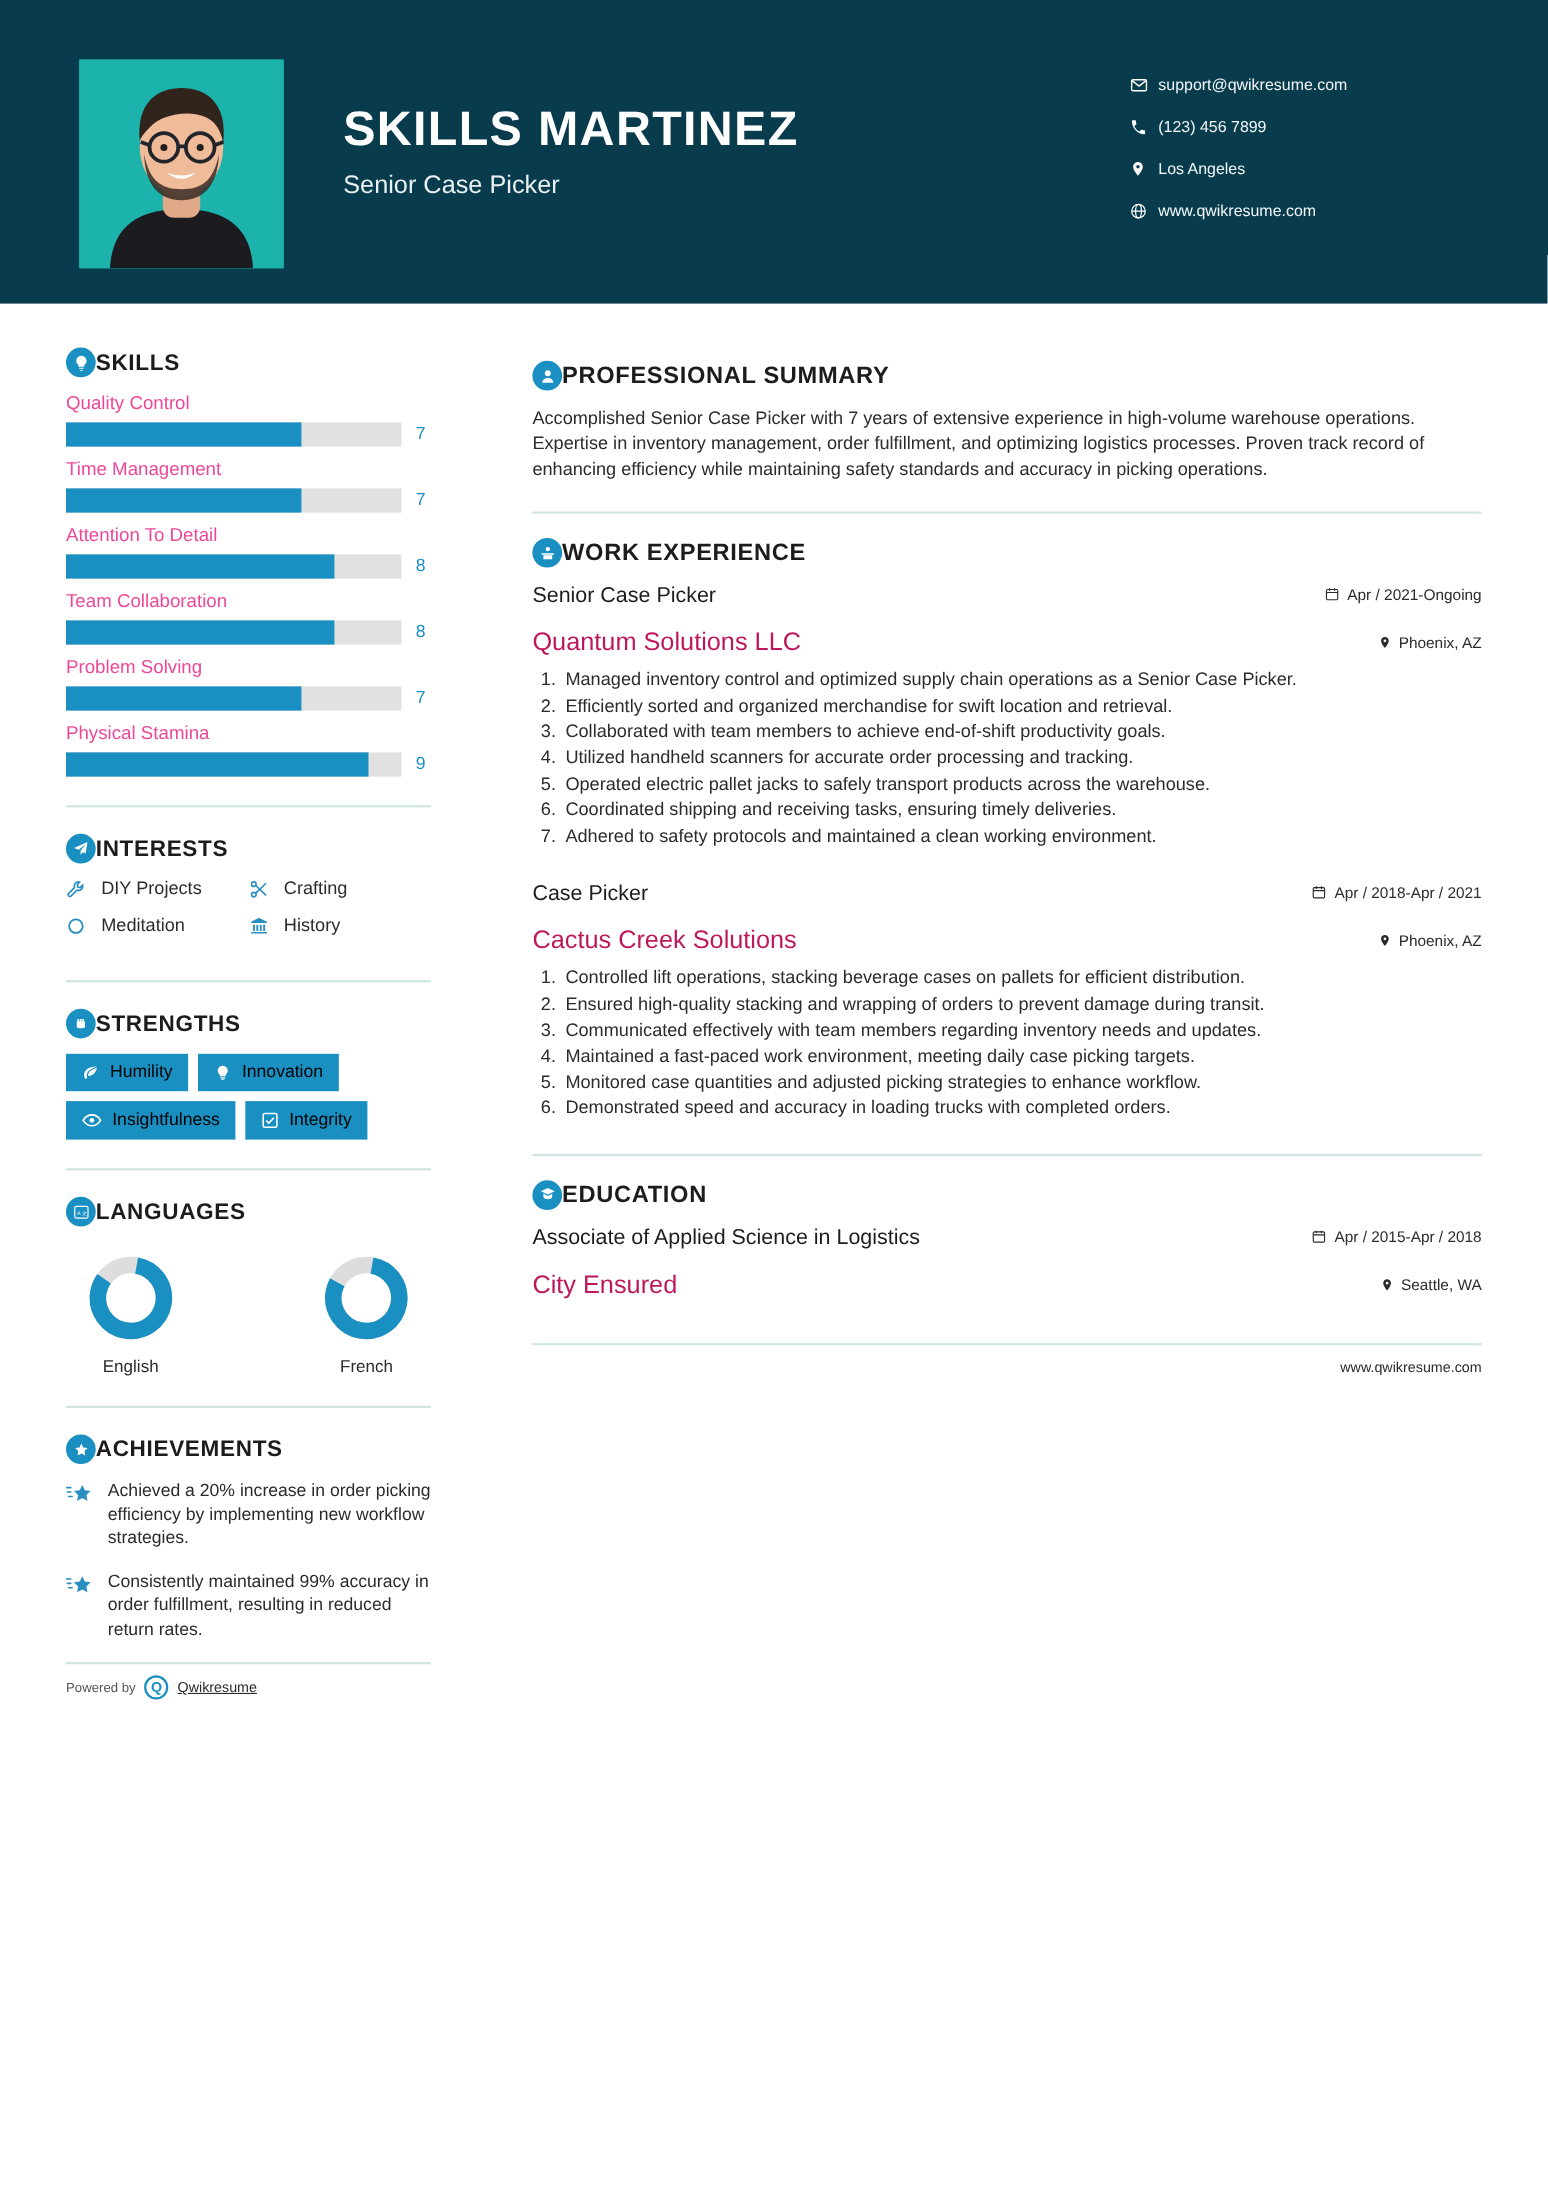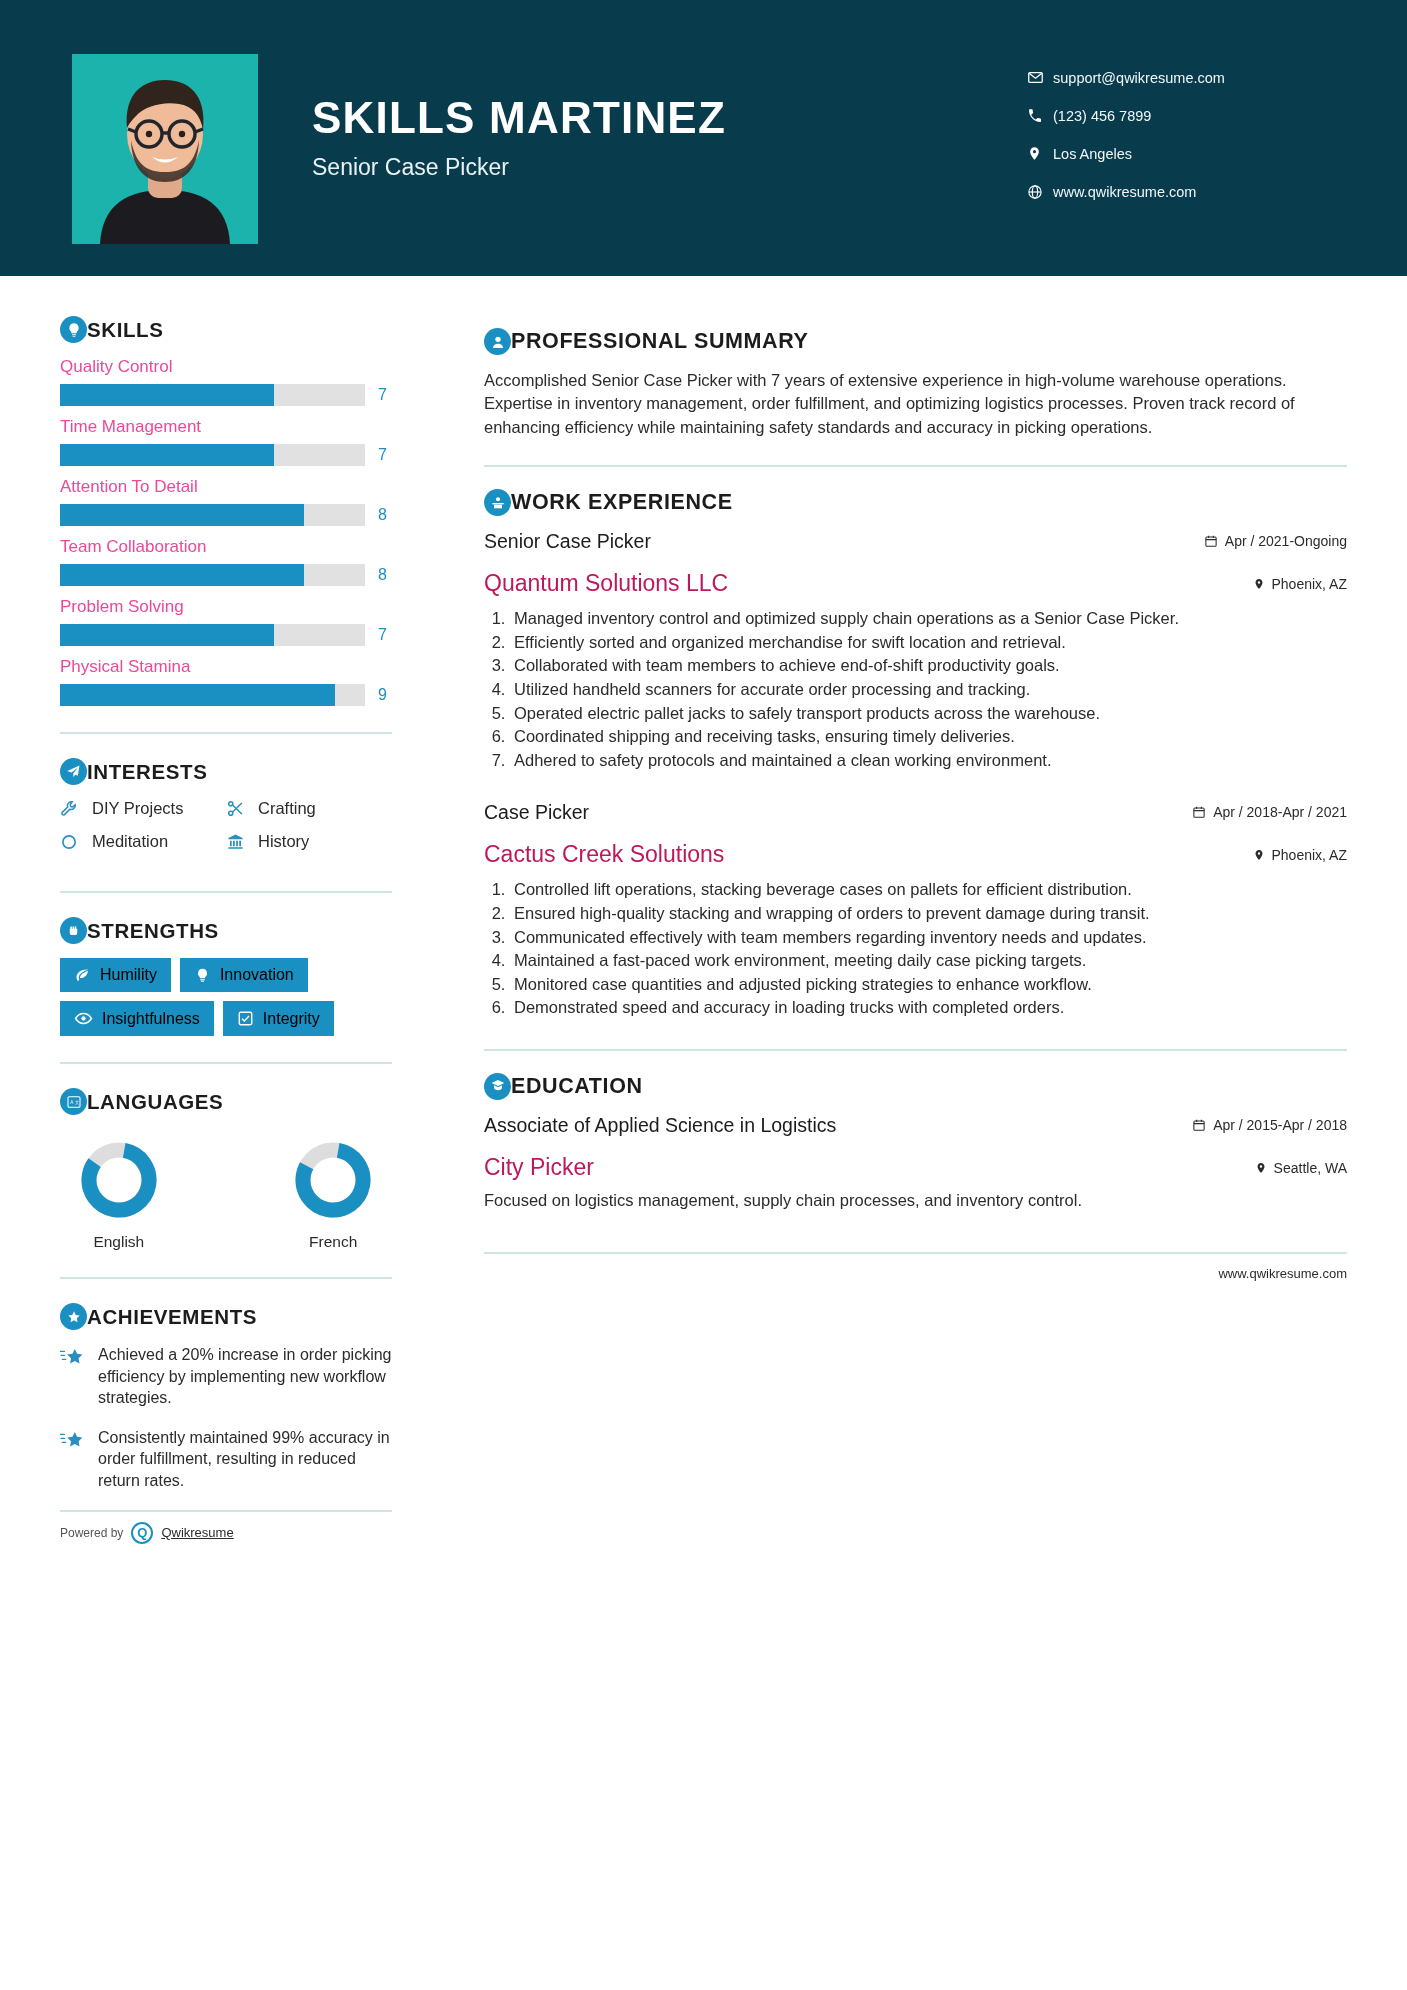--- a/index.html
+++ b/index.html
@@ -650,31 +650,30 @@
                   <span class="ico">
                     <svg width="14" height="14" viewBox="0 0 24 24" fill="none" stroke="#2b2b2b" stroke-width="1.8">
                       <rect x="3.2" y="5" width="17.6" height="16" rx="1.8"></rect>
                       <path d="M3.2 9.6h17.6M8 3v4M16 3v4"></path>
                     </svg>
                   </span>
                   <span>Apr / 2015-Apr / 2018</span>
                 </div>
               </div>
               <div class="job-sub">
-                <div class="job-company">City Picker</div>
+                <div class="job-company">City Ensured</div>
                 <div class="meta">
                   <span class="ico">
                     <svg width="12" height="14" viewBox="0 0 24 24" fill="#2b2b2b">
                       <path d="M12 2C8.1 2 5 5.1 5 9c0 5.2 7 13 7 13s7-7.8 7-13c0-3.9-3.1-7-7-7zm0 9.5A2.5 2.5 0 1 1 12 6.5a2.5 2.5 0 0 1 0 5z"></path>
                     </svg>
                   </span>
                   <span>Seattle, WA</span>
                 </div>
               </div>
-              <div class="edu-desc">Focused on logistics management, supply chain processes, and inventory control.</div>
             </div>
           </div>
       </div>
 
       <div class="main-foot">www.qwikresume.com</div>
 
     </div>
   </div>
 </div>
 

